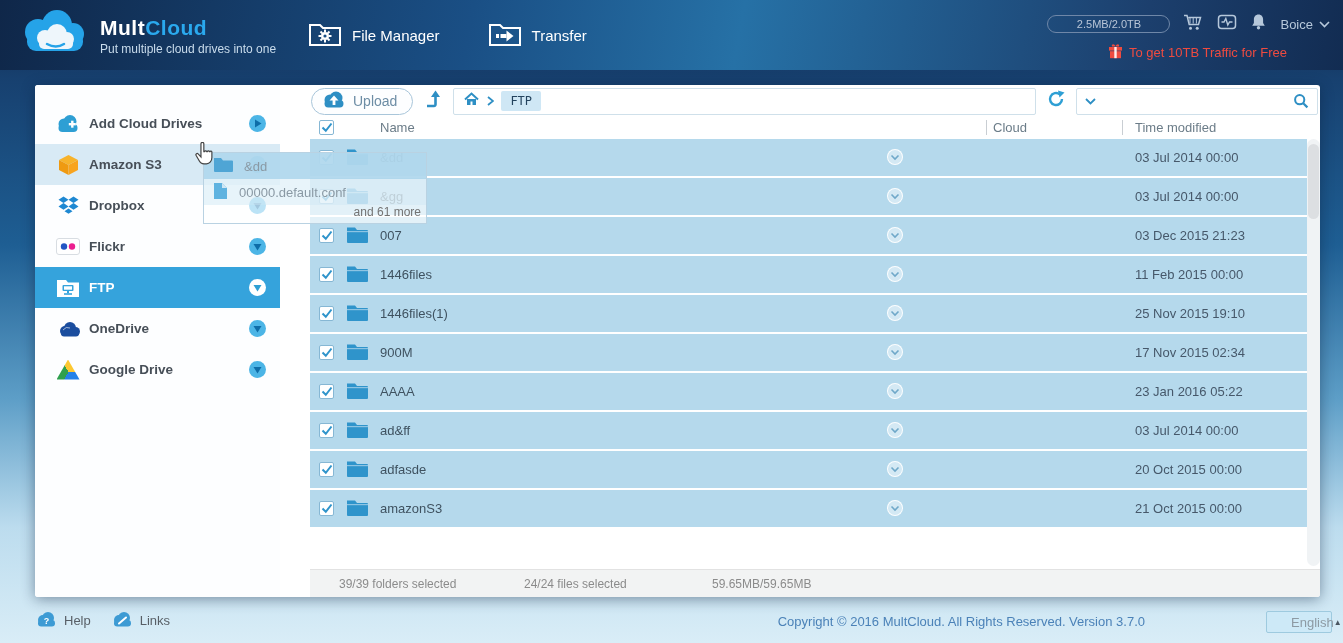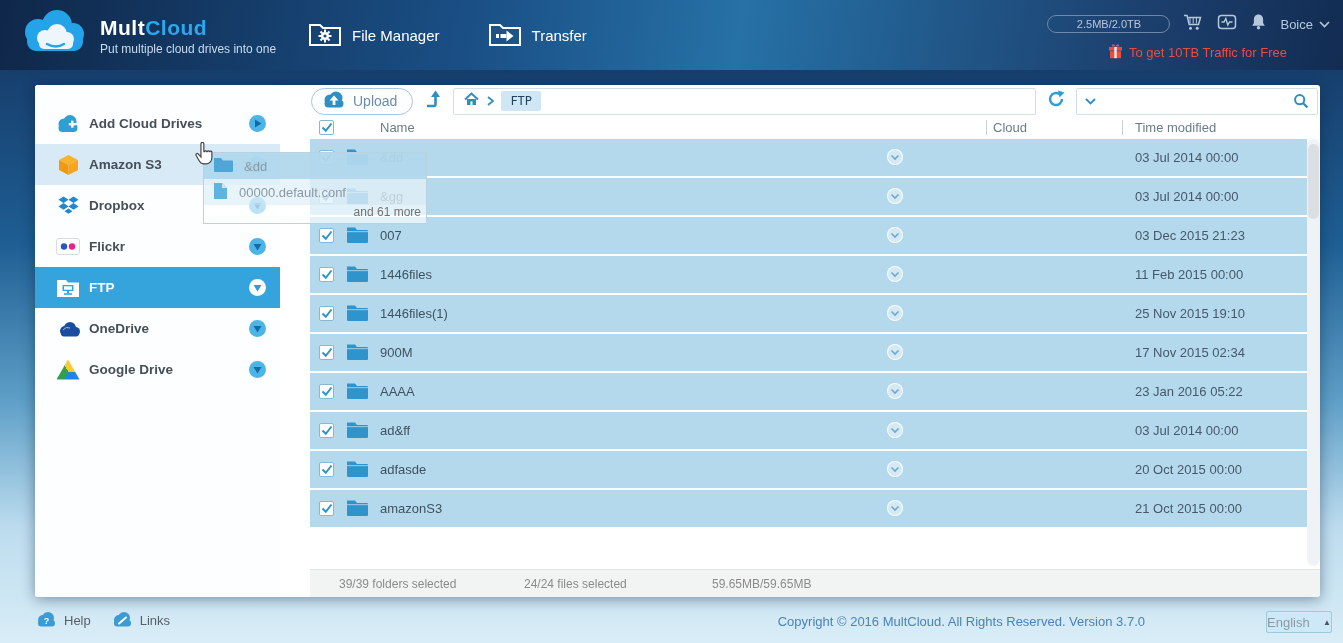--- a/index.html
+++ b/index.html
@@ -84,21 +84,21 @@
   .ghost-row.g2 { background:rgba(205,230,245,.45); }
   .ghost-more { height:18px; text-align:right; padding-right:5px; color:#737373; font-size:12px; }
   .cursor { position:absolute; left:192px; top:142px; z-index:60; }
   
   .help-links { position:absolute; left:35px; bottom:13px; display:flex; align-items:center; gap:20px;
     color:#585f66; font-size:13px; }
   .hl-item { display:flex; align-items:center; gap:6px; cursor:pointer; }
   .copyright { position:absolute; right:198px; bottom:14px; color:#4b82b8; font-size:13px; }
   .lang-select { position:absolute; right:11px; bottom:10px; width:66px; height:22px; background:#cde9f7;
     border:1px solid #9ecadf; border-radius:2px; color:#8d9aa3; font-size:13px;
-    display:flex; align-items:center; justify-content:space-between; padding:0 0; cursor:pointer; }
+    display:flex; align-items:center; justify-content:space-between; padding:0 24px; cursor:pointer; }
   .lang-select .tri { font-size:8px; color:#4a5560; }
 </style>
 </head>
 <body>
 
 <div class="topbar">
   <div class="logo">
     <span>
       <svg width="74" height="52" viewBox="0 0 74 52">
         <circle cx="22" cy="24" r="13" fill="#25a3e8"></circle>

